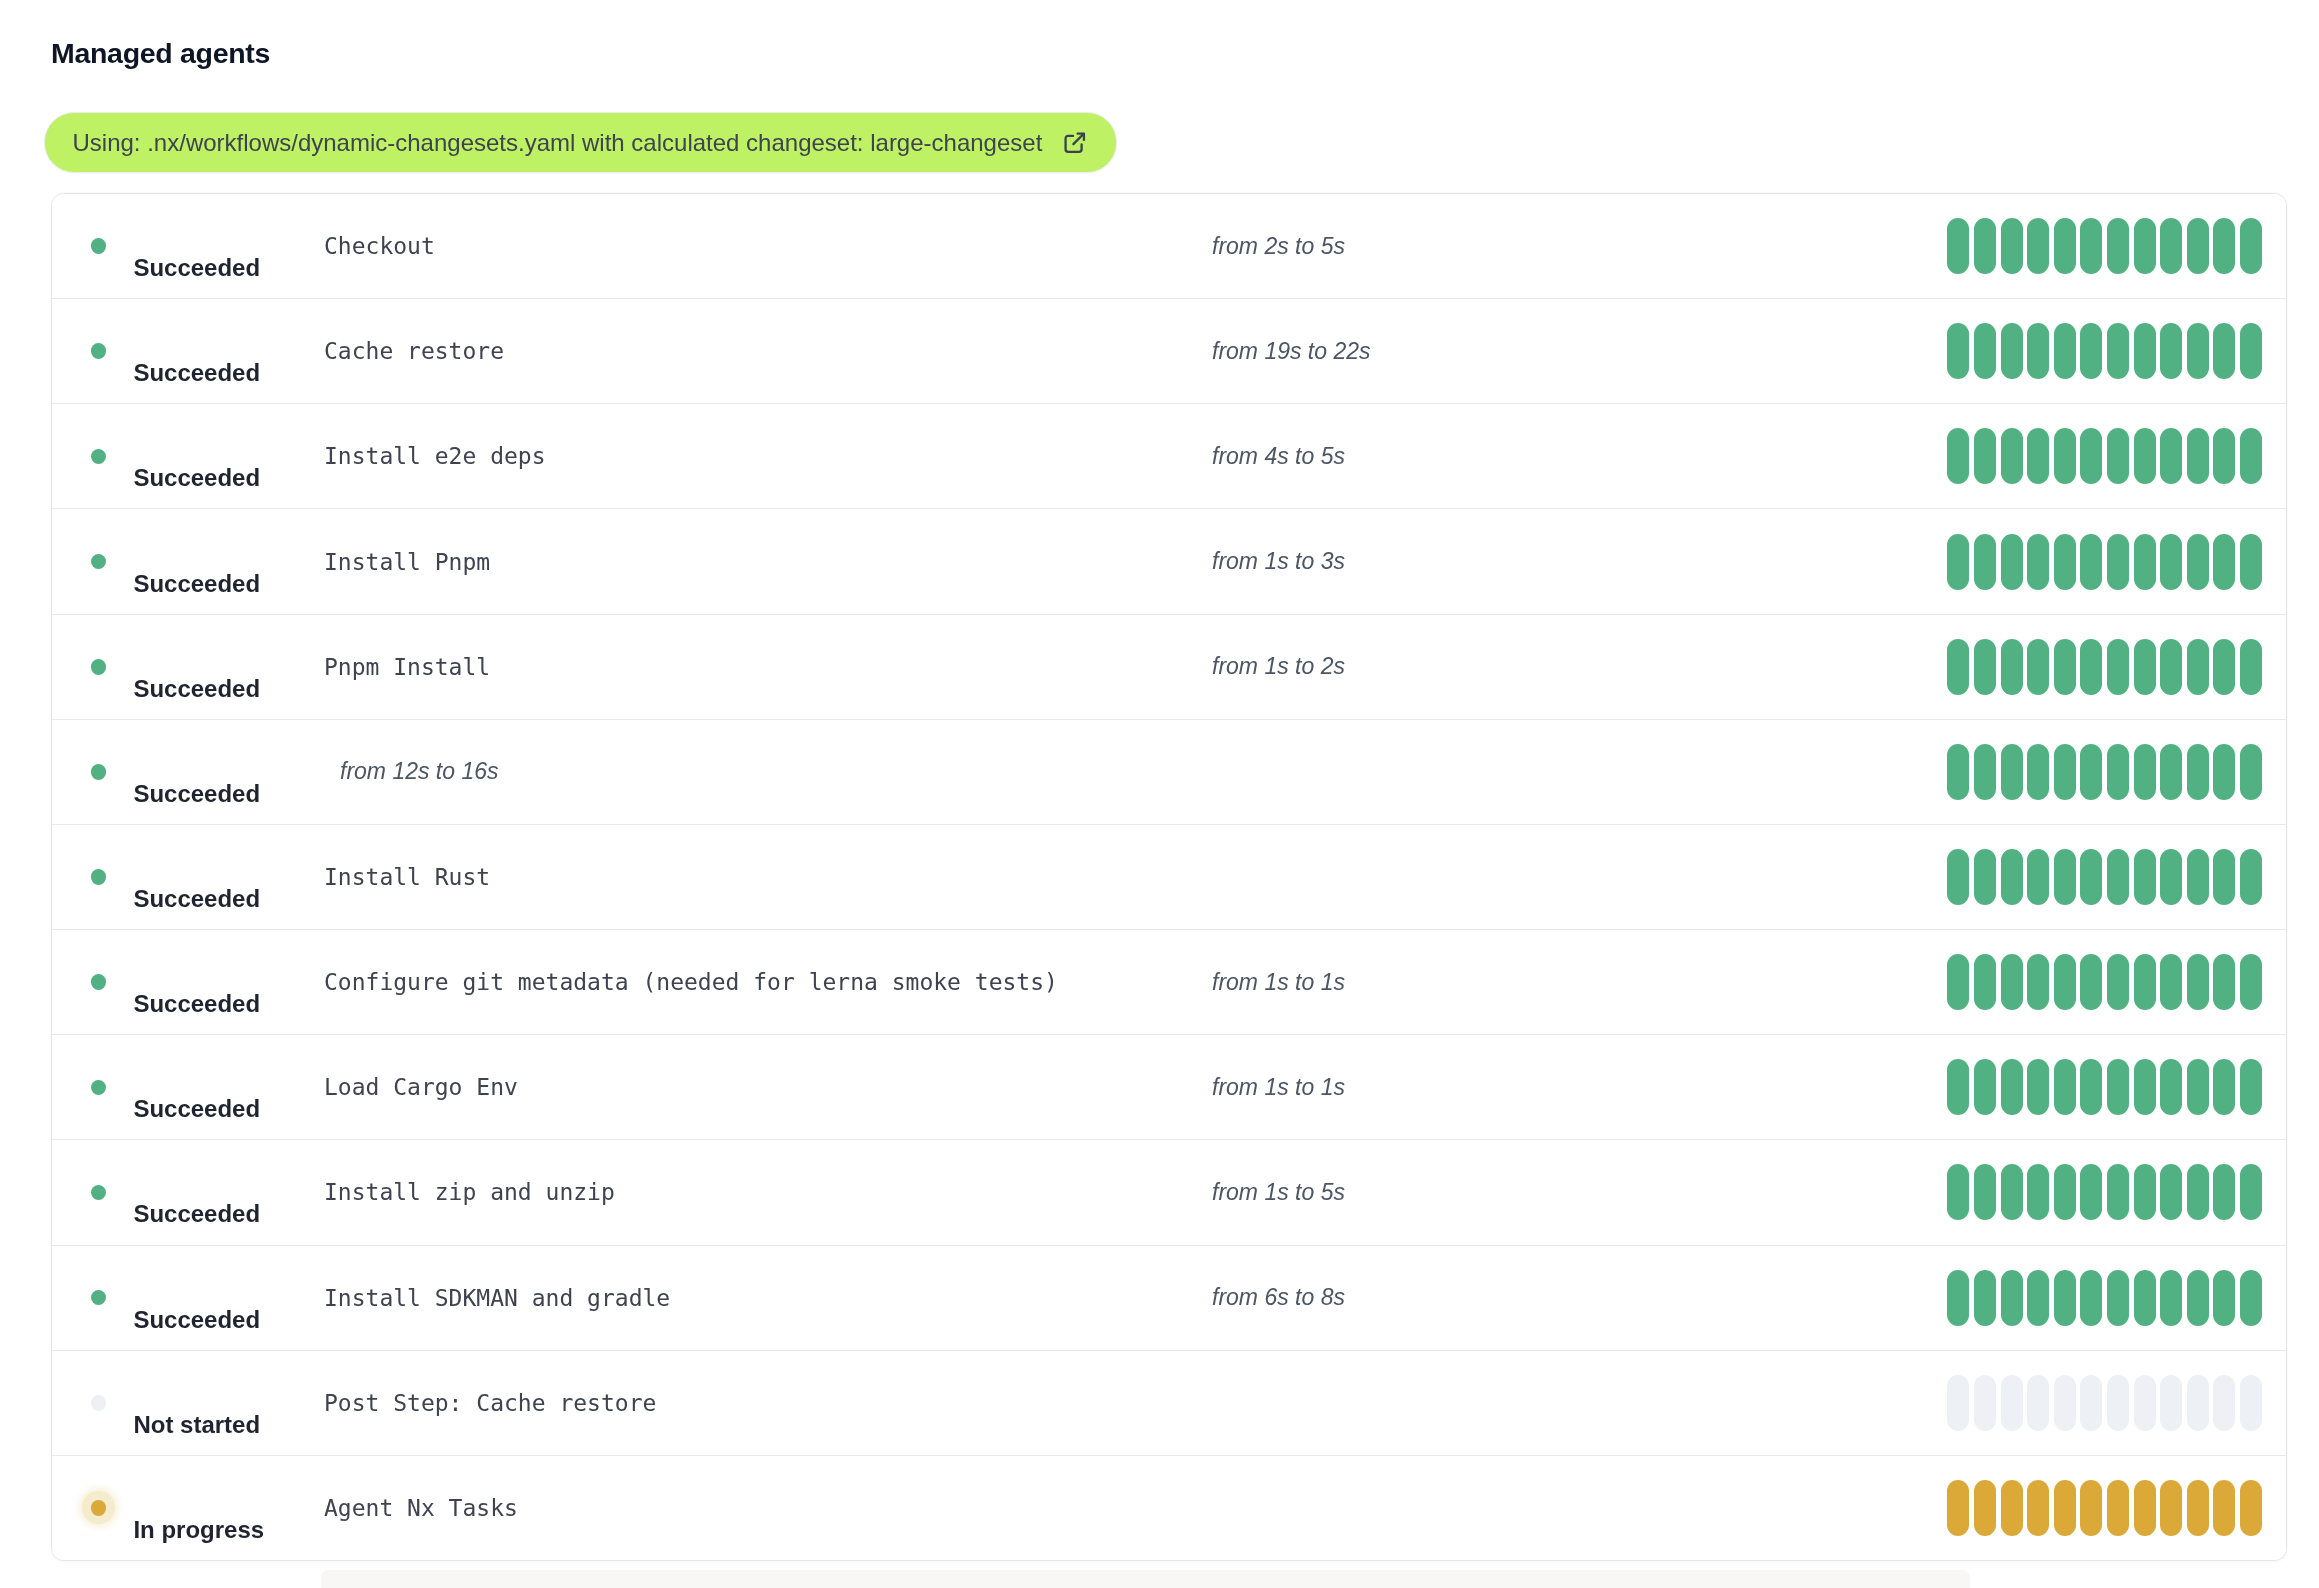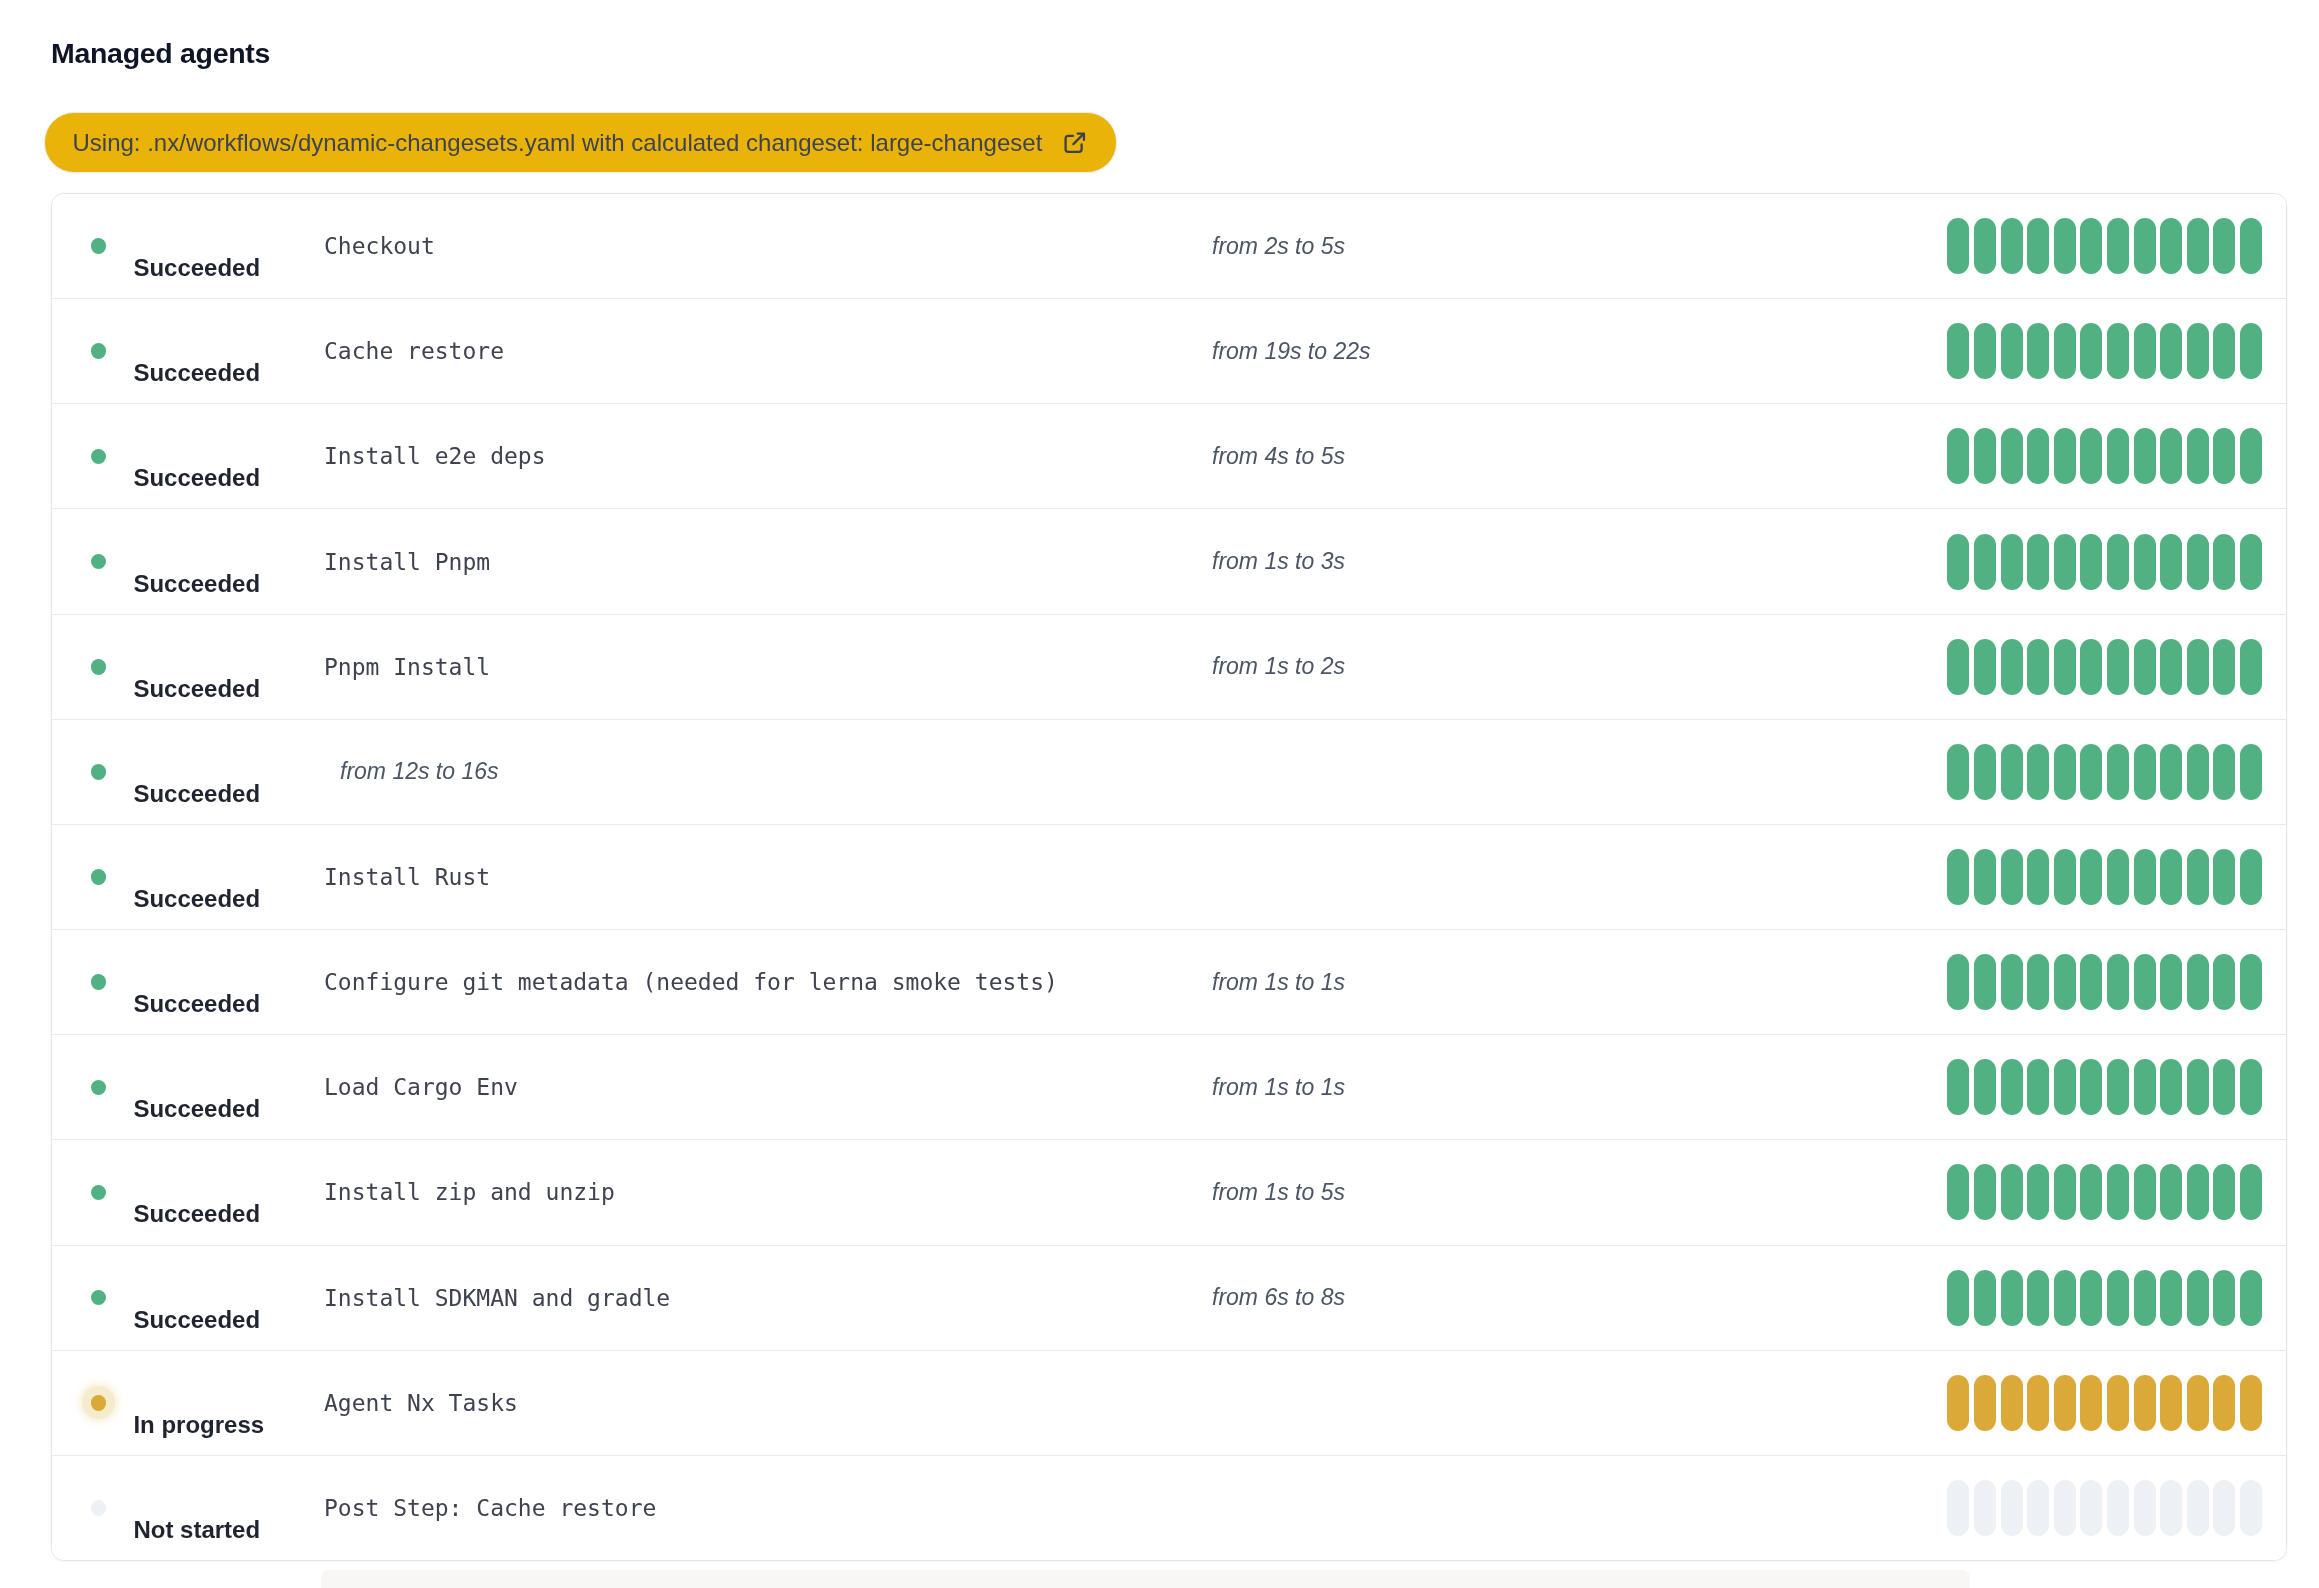--- a/index.html
+++ b/index.html
@@ -22,21 +22,21 @@
 
   .page-title{
     position:absolute;left:51px;top:37px;
     font-size:28.5px;font-weight:700;color:var(--title-text);letter-spacing:-0.3px;
   }
 
   .workflow-badge{
     position:absolute;left:44px;top:112px;height:61px;
     display:inline-flex;align-items:center;gap:18.4px;
     padding:0 27.5px;border:1.8px solid #ececef;border-radius:30px;
-    background:#eab308;box-shadow:0 0.9px 1.8px rgba(0,0,0,0.03);
+    background:#bef264;box-shadow:0 0.9px 1.8px rgba(0,0,0,0.03);
     font-size:24px;color:var(--badge-text);font-weight:400;
     cursor:pointer;white-space:nowrap;
   }
   .workflow-badge .ext-icon{display:inline-flex;color:#3a4150;}
 
   .agents-card{
     position:absolute;left:51px;top:193px;width:2236px;height:1368px;
     background:#ffffff;border:1.8px solid var(--card-border);border-radius:13px;
     box-shadow:0 0.9px 2.8px rgba(0,0,0,0.04);
     display:flex;flex-direction:column;overflow:hidden;
@@ -362,20 +362,45 @@
           <div class="seg"></div>
           <div class="seg"></div>
           <div class="seg"></div>
           <div class="seg"></div>
           <div class="seg"></div>
           <div class="seg"></div>
           <div class="seg"></div>
         </div>
   </div>
 
+  <div class="row not_started">
+    <div class="status-cell">
+      <span class="dot-wrap">
+            <span class="dot"></span>
+          </span>
+      <span class="status-label">Not started</span>
+    </div>
+    <span class="step-name">Post Step: Cache restore</span>
+    <span class="duration"></span>
+    <div class="bar">
+          <div class="seg"></div>
+          <div class="seg"></div>
+          <div class="seg"></div>
+          <div class="seg"></div>
+          <div class="seg"></div>
+          <div class="seg"></div>
+          <div class="seg"></div>
+          <div class="seg"></div>
+          <div class="seg"></div>
+          <div class="seg"></div>
+          <div class="seg"></div>
+          <div class="seg"></div>
+        </div>
+  </div>
+
   <div class="row in_progress">
     <div class="status-cell">
       <span class="dot-wrap">
             <span class="dot"></span>
           </span>
       <span class="status-label">In progress</span>
     </div>
     <span class="step-name">Agent Nx Tasks</span>
     <span class="duration"></span>
     <div class="bar">
@@ -386,42 +411,17 @@
           <div class="seg"></div>
           <div class="seg"></div>
           <div class="seg"></div>
           <div class="seg"></div>
           <div class="seg"></div>
           <div class="seg"></div>
           <div class="seg"></div>
           <div class="seg"></div>
         </div>
   </div>
-
-  <div class="row not_started">
-    <div class="status-cell">
-      <span class="dot-wrap">
-            <span class="dot"></span>
-          </span>
-      <span class="status-label">Not started</span>
-    </div>
-    <span class="step-name">Post Step: Cache restore</span>
-    <span class="duration"></span>
-    <div class="bar">
-          <div class="seg"></div>
-          <div class="seg"></div>
-          <div class="seg"></div>
-          <div class="seg"></div>
-          <div class="seg"></div>
-          <div class="seg"></div>
-          <div class="seg"></div>
-          <div class="seg"></div>
-          <div class="seg"></div>
-          <div class="seg"></div>
-          <div class="seg"></div>
-          <div class="seg"></div>
-        </div>
-  </div>
 </div>
 
   <div class="bottom-partial"></div>
 </div>
 
 
 </body></html>

